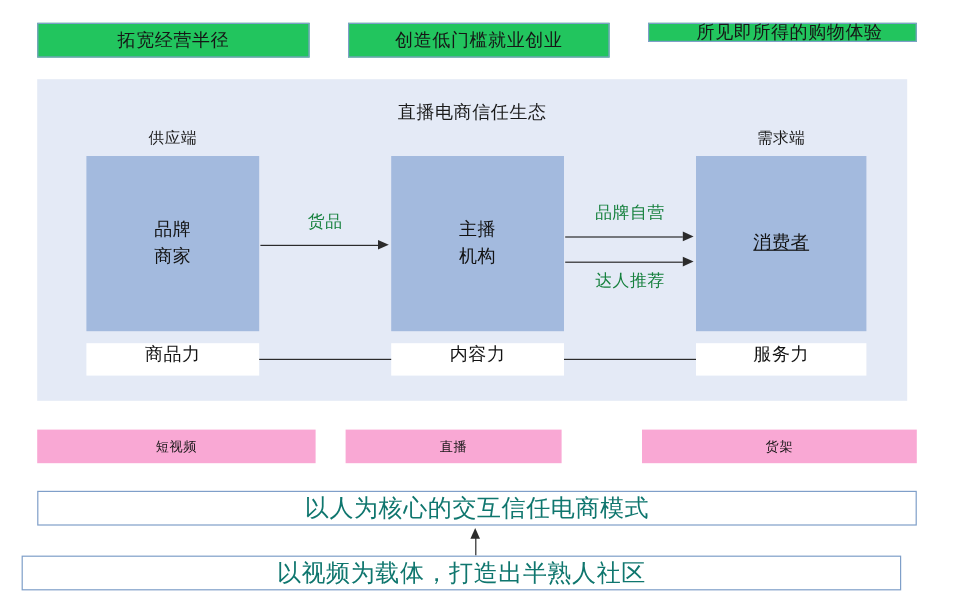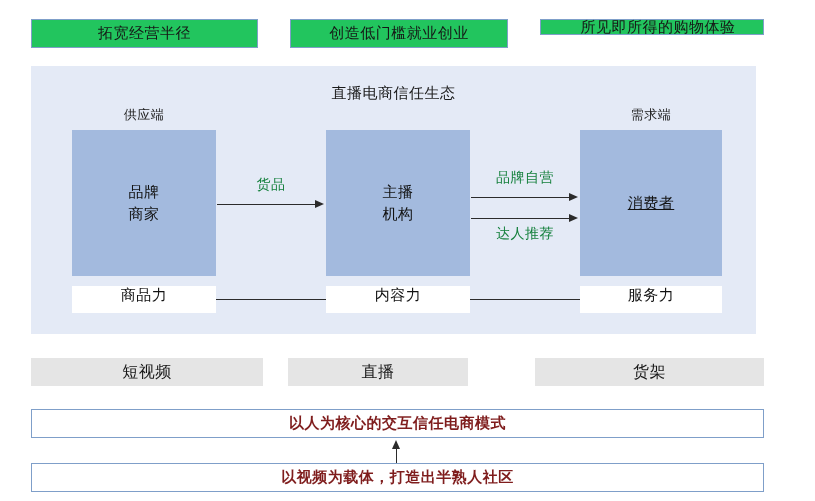--- a/index.html
+++ b/index.html
@@ -116,42 +116,41 @@
     width: 0;
     height: 0;
     border-left: 4.5px solid transparent;
     border-right: 4.5px solid transparent;
     border-bottom: 9px solid #2b2b2b;
   }
 
   
   .channel-bar {
     position: absolute;
-    background: #e5e5e5;
-    display: flex;
-    align-items: center;
-    justify-content: center;
-    font-size: 16px;
+    background: #f9a8d4;
+    display: flex;
+    align-items: center;
+    justify-content: center;
+    font-size: 11px;
     letter-spacing: 0.5px;
     color: #161616;
   }
 
   
   .wide-box {
     position: absolute;
     box-sizing: border-box;
     border: 1px solid #7f9fc9;
     background: #ffffff;
     display: flex;
     align-items: center;
     justify-content: center;
-    font-size: 15px;
-    letter-spacing: 0.5px;
-    color: #7f1d1d;
-    font-weight: bold;
+    font-size: 20px;
+    letter-spacing: 0.5px;
+    color: #0f766e;
   }
 </style>
 </head>
 <body>
 
 <div id="canvas">
 
   <div class="top-box" style="left:31px; top:19px; width:227px; height:29px;">
     <span>拓宽经营半径</span>
   </div>
@@ -220,17 +219,17 @@
     <span>货架</span>
   </div>
 
   <div class="wide-box" style="left:31px; top:409px; width:733px; height:29px;">
     <span>以人为核心的交互信任电商模式</span>
   </div>
 
   <div class="arrow-vline" style="left:396px; top:448px; height:15px;"></div>
   <div class="arrow-head-up" style="left:391.5px; top:440px;"></div>
 
-  <div class="wide-box" style="left:31px; top:463px; width:733px; height:29px;">
+  <div class="wide-box" style="left:18px; top:463px; width:733px; height:29px;">
     <span>以视频为载体，打造出半熟人社区</span>
   </div>
 
 </div>
 
 </body></html>

